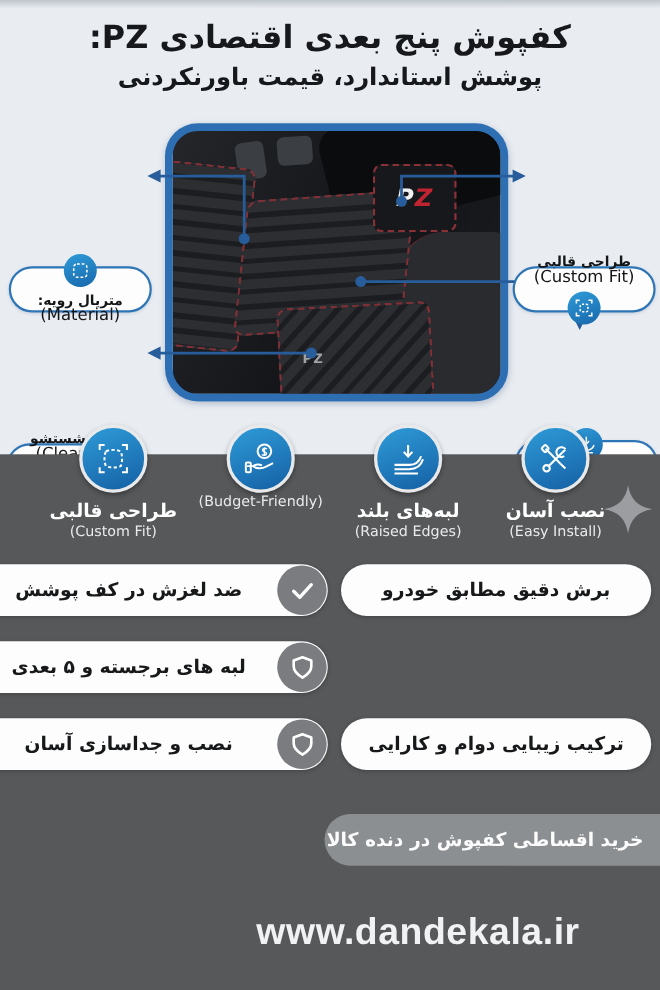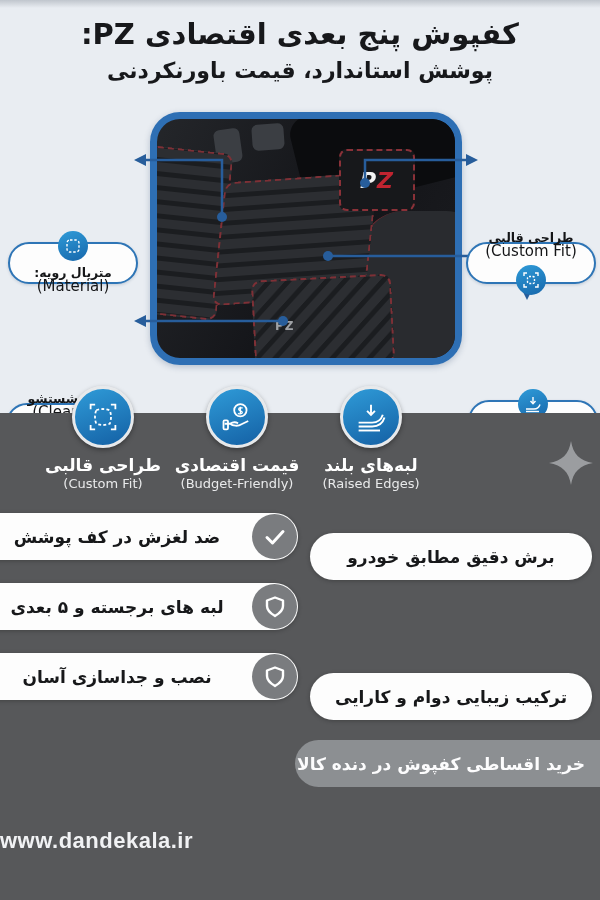--- a/index.html
+++ b/index.html
@@ -67,32 +67,32 @@
   .feat .fa{margin-top:7px;font-size:17px;font-weight:bold;color:#ffffff;direction:rtl;}
   .feat .en{margin-top:1px;font-size:13px;color:#e9eaeb;direction:ltr;}
   .f1{left:33px;} .f2{left:167px;} .f3{left:301px;} .f4{left:435px;}
   .sparkle{position:absolute;left:548px;top:440px;width:46px;height:46px;}
 
   
   .pill{position:absolute;box-sizing:border-box;height:47px;background:#fdfdfd;border-radius:26px;
     display:flex;align-items:center;justify-content:center;color:#17181a;
     font-size:17px;font-weight:bold;direction:rtl;box-shadow:0 1px 4px rgba(0,0,0,.25);}
   .pill.l{left:-30px;width:328px;padding-left:18px;padding-right:52px;}
-  .pill.r{left:310px;width:282px;padding:0 14px;margin-top:20px;}
+  .pill.r{left:310px;width:282px;padding:0 14px;}
   .badge{position:absolute;right:1px;top:1px;width:45px;height:45px;border-radius:50%;
     background:#7a7c7f;display:flex;align-items:center;justify-content:center;}
   .badge svg{width:26px;height:26px;}
   .row1{top:513px;} .row2{top:583px;} .row3{top:653px;}
 
   
   .cta{position:absolute;left:295px;top:740px;width:320px;height:47px;background:#8c8f92;
     border-radius:26px 0 0 26px;display:flex;align-items:center;justify-content:center;
     color:#fcfcfd;font-size:17px;font-weight:bold;direction:rtl;box-sizing:border-box;padding-right:28px;}
-  .footer{position:absolute;top:828px;left:0;width:527px;text-align:left;
-    color:#f1f2f4;font-size:22px;font-weight:bold;letter-spacing:.5px;
+  .footer{position:absolute;top:828px;left:0;width:527px;text-align:right;
+    color:#f1f2f4;font-size:34px;font-weight:bold;letter-spacing:.5px;
     font-family:"Liberation Sans","DejaVu Sans",sans-serif;}
 </style>
 </head>
 <body>
 
 <div class="canvas">
 
   <div class="hdr">
     <div class="t1">کفپوش پنج بعدی اقتصادی PZ:</div>
     <div class="t2">پوشش استاندارد، قیمت باورنکردنی</div>
@@ -206,38 +206,51 @@
   <div class="feat f2">
     <div class="circ">
       <svg viewBox="0 0 32 32" fill="none" stroke="#fff" stroke-width="1.6">
         <circle cx="19" cy="10" r="5.5"></circle>
         <path d="M19,6.8 V13.2 M21,8.2 C20,7.3 17.5,7.5 17.5,9 C17.5,10.8 20.7,10.2 20.7,12 C20.7,13.4 18,13.6 17,12.6" stroke-width="1.2"></path>
         <path d="M5,22 H10 C12,24 17,24.5 20,22.5 L26,19.5"></path>
         <path d="M10,22 C12,20.5 15,20.5 17,21.5"></path>
         <rect x="4" y="19" width="4" height="8" rx="1"></rect>
       </svg>
     </div>
-    <div class="fa">قیمت اقتصادی</div>
     <div class="en">(Budget-Friendly)</div>
   </div>
 
   <div class="feat f3">
     <div class="circ">
       <svg viewBox="0 0 32 32" fill="none" stroke="#fff" stroke-width="1.7">
         <path d="M16,5 V13"></path>
           <path d="M12.5,10.5 L16,14.2 L19.5,10.5"></path>
         <path d="M5,21 H17 C21.5,21 25,18.5 26.5,14"></path>
         <path d="M5,24.5 H17 C22.5,24.5 26.5,21.5 28,16.5"></path>
         <path d="M5,28 H24"></path>
       </svg>
     </div>
     <div class="fa">لبه‌های بلند</div>
     <div class="en">(Raised Edges)</div>
   </div>
 
+  <div class="feat f4">
+    <div class="circ">
+      <svg viewBox="0 0 32 32" fill="none" stroke="#fff" stroke-width="1.7">
+        <path d="M8,8 L20,20"></path>
+          <rect x="5.5" y="5.5" width="4.5" height="4.5" rx="1.2" transform="rotate(45 7.7 7.7)"></rect>
+        <path d="M20,20 l4,4"></path>
+        <path d="M24,8.5 a4,4 0 1 0 -1,5.5 M24,8.5 L21.5,11"></path>
+        <path d="M21.5,11 L10,22.5"></path>
+          <circle cx="8.8" cy="23.8" r="2.6"></circle>
+      </svg>
+    </div>
+    <div class="fa">نصب آسان</div>
+    <div class="en">(Easy Install)</div>
+  </div>
 
   <svg class="sparkle" viewBox="0 0 46 46">
     <path d="M23,1 C25,14 32,21 45,23 C32,25 25,32 23,45 C21,32 14,25 1,23 C14,21 21,14 23,1 Z" fill="#9b9da0"></path>
   </svg>
 
   <div class="pill l row1">
     <span>ضد لغزش در کف پوشش</span>
     <span class="badge">
       <svg viewBox="0 0 26 26" fill="none" stroke="#fff" stroke-width="3" stroke-linecap="round" stroke-linejoin="round">
           <path d="M5,13.5 L10.5,19 L21,7.5"></path>

